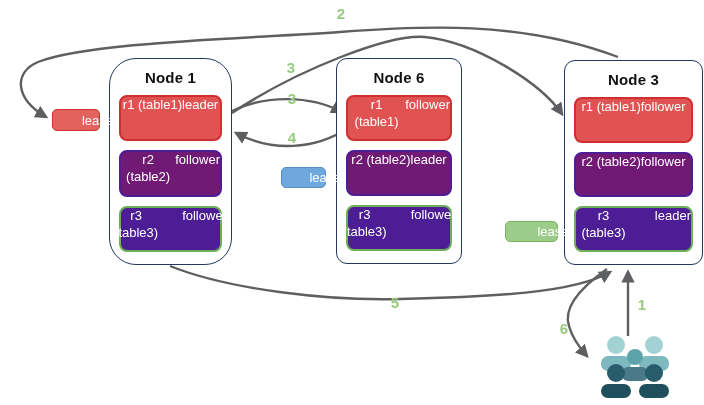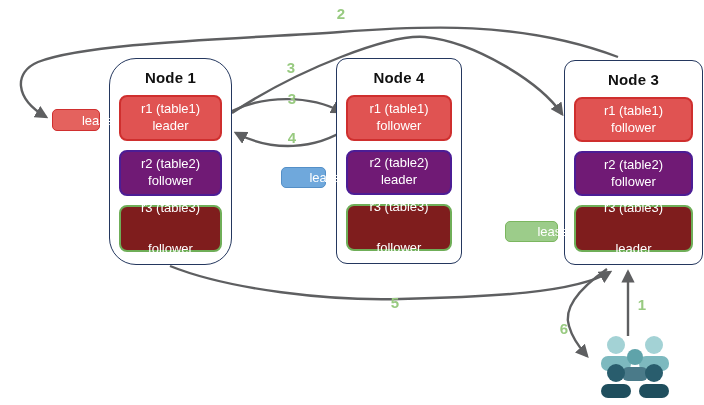--- a/index.html
+++ b/index.html
@@ -14,27 +14,27 @@
     border-radius:11px; z-index:2; box-sizing:border-box;
     display:flex; flex-direction:column; align-items:stretch;
     padding:8px 9px 12px 9px;
   }
   .node-title {
     text-align:center; font-weight:bold; font-size:15px; color:#111111;
     margin:2px 0 9px 0; letter-spacing:0.2px;
   }
   .replica {
     border-radius:8px; color:#ffffff; font-size:13px; line-height:1.3;
-    display:flex; flex-direction:column; justify-content:center; align-items:center;
+    display:flex; flex-direction:row; justify-content:center; align-items:flex-start;
     height:47px; margin-bottom:9px; text-align:center; box-sizing:border-box;
   }
   .replica:last-child { margin-bottom:0; }
   .replica.red   { background:#e05352; border:2px solid #cf2f2e; }
   .replica.blue  { background:#701a75; border:2px solid #4c1d95; }
-  .replica.green { background:#7f1d1d; border:2px solid #6fae58;gap:24px; }
+  .replica.green { background:#4c1d95; border:2px solid #6fae58;gap:24px; }
 
   .lease {
     position:absolute; z-index:3; color:#ffffff; font-size:13px;
     border-radius:5px; display:flex; align-items:center; justify-content:center;
     box-sizing:border-box;
     padding-left:43px;
   }
   .lease.red   { left:52px;  top:109px; width:48px; height:22px; background:#e4625e; border:1.8px solid #d02f2f; }
   .lease.blue  { left:281px; top:167px; width:45px; height:21px; background:#6fa8dc; border:1.8px solid #548fc7; }
   .lease.green { left:505px; top:221px; width:53px; height:21px; background:#9ccc8a; border:1.8px solid #7bb65f; }
@@ -77,21 +77,21 @@
       <span>r2 (table2)</span>
       <span>follower</span>
     </div>
     <div class="replica green">
       <span>r3 (table3)</span>
       <span>follower</span>
     </div>
   </div>
 
   <div class="node" style="left:336px; top:58px; width:126px; height:206px;">
-    <div class="node-title">Node 4</div>
+    <div class="node-title">Node 6</div>
     <div class="replica red">
       <span>r1 (table1)</span>
       <span>follower</span>
     </div>
     <div class="replica blue">
       <span>r2 (table2)</span>
       <span>leader</span>
     </div>
     <div class="replica green">
       <span>r3 (table3)</span>

